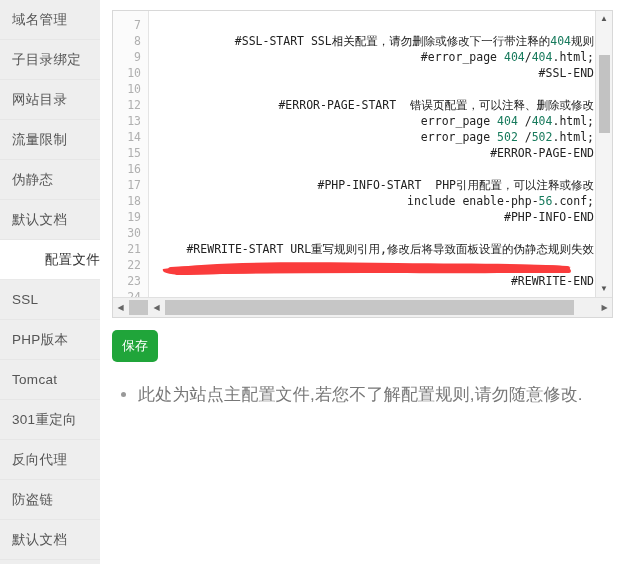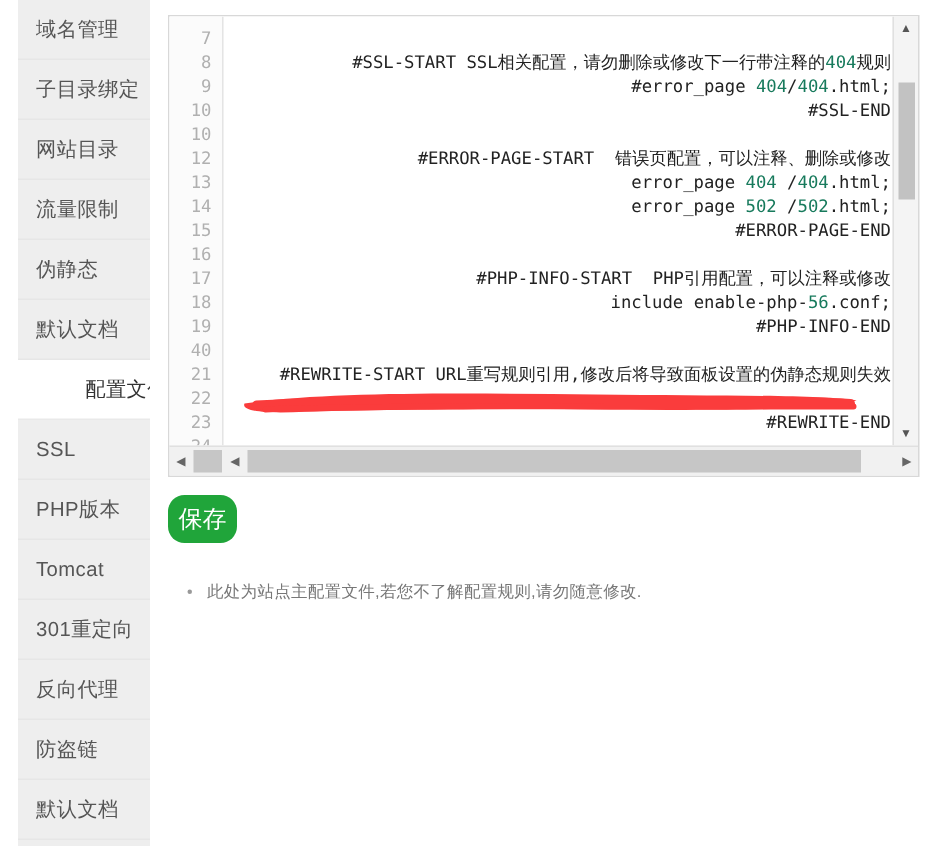--- a/index.html
+++ b/index.html
@@ -12,21 +12,21 @@
     position: relative;
     width: 625px;
     height: 564px;
     overflow: hidden;
     background: #ffffff;
   }
 
   
   #sidebar {
     position: absolute;
-    left: 12px;
+    left: 0;
     top: 0;
     width: 100px;
     height: 564px;
     background: #eeeeee;
     box-sizing: border-box;
   }
   .side-item {
     position: relative;
     height: 40px;
     line-height: 40px;
@@ -218,41 +218,41 @@
   
   #save-btn {
     position: absolute;
     left: 12px;
     top: 330px;
     width: 46px;
     height: 32px;
     background: #20a53a;
     color: #ffffff;
     border: none;
-    border-radius: 11px;
+    border-radius: 5px;
     font-family: "Liberation Sans", "DejaVu Sans", sans-serif;
-    font-size: 16px;
+    font-size: 13px;
     cursor: pointer;
     padding: 0;
   }
 
   
   #note {
     position: absolute;
     left: 12px;
     top: 386px;
     width: 480px;
   }
   #note ul {
     margin: 0;
     padding: 0 0 0 26px;
     list-style: disc;
   }
   #note li {
-    font-size: 11px;
+    font-size: 17px;
     color: #777777;
     line-height: 18px;
     letter-spacing: 0.2px;
   }
   #note li::marker { color: #999999; }
 </style>
 </head>
 <body>
 
 <div id="page">
@@ -287,21 +287,21 @@
             <div class="ln">10</div>
             <div class="ln">10</div>
             <div class="ln">12</div>
             <div class="ln">13</div>
             <div class="ln">14</div>
             <div class="ln">15</div>
             <div class="ln">16</div>
             <div class="ln">17</div>
             <div class="ln">18</div>
             <div class="ln">19</div>
-            <div class="ln">40</div>
+            <div class="ln">30</div>
             <div class="ln">21</div>
             <div class="ln">22</div>
             <div class="ln">23</div>
             <div class="ln">24</div>
           </div>
 
         <div id="code">
             <div class="cl"></div>
             <div class="cl">#SSL-START SSL相关配置，请勿删除或修改下一行带注释的<span class="num">404</span>规则</div>
             <div class="cl">#error_page <span class="num">404</span>/<span class="num">404</span>.html;</div>

